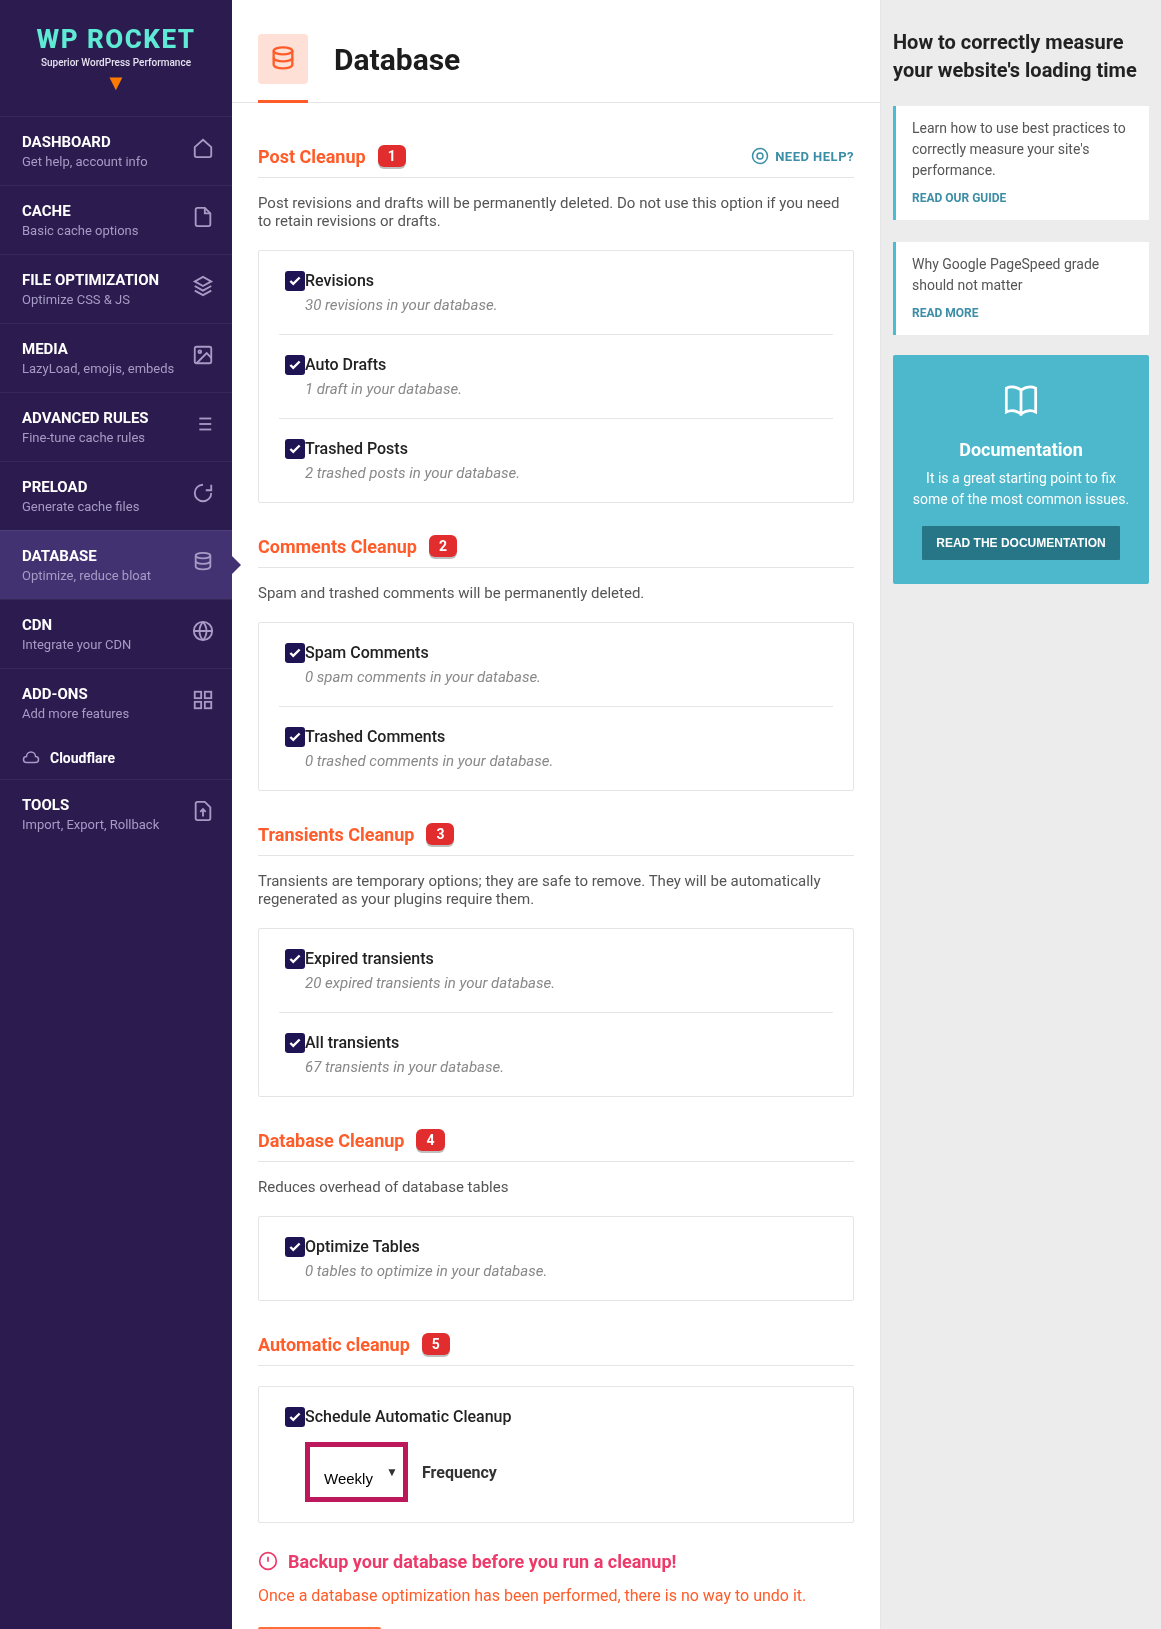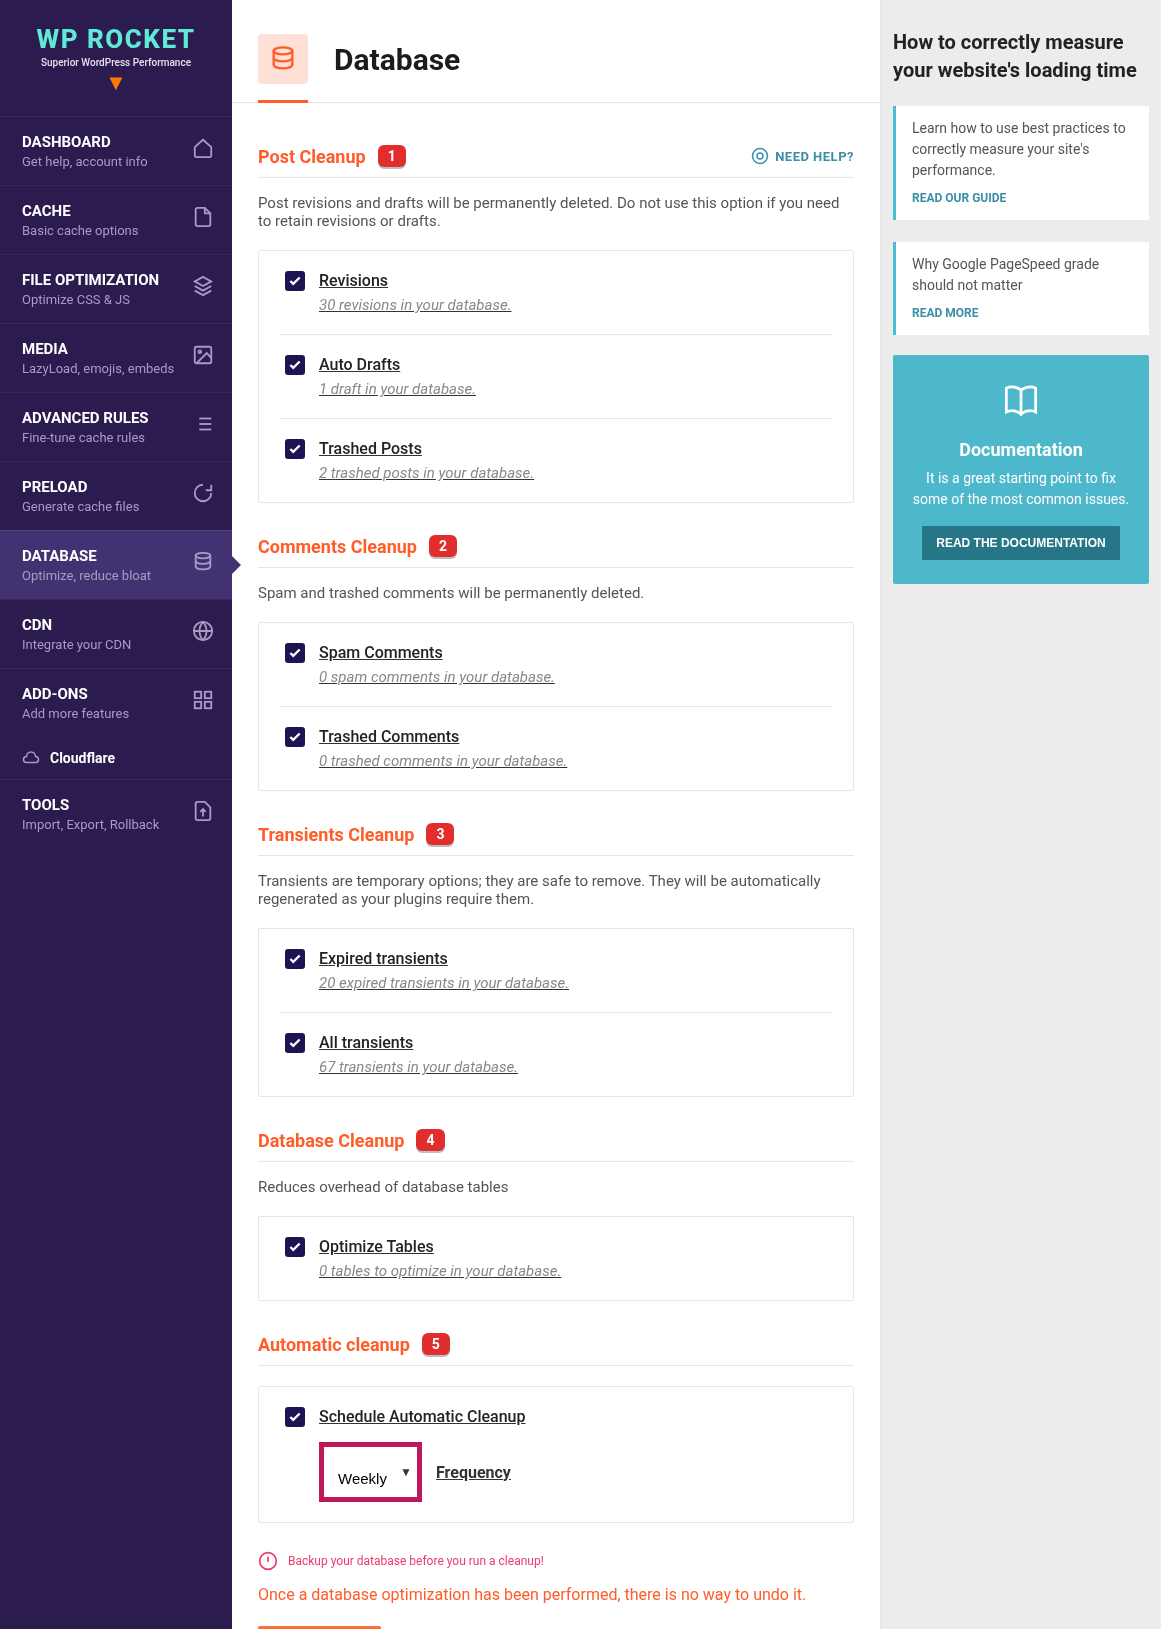--- a/index.html
+++ b/index.html
@@ -169,23 +169,21 @@
 .option-group {
   border: 1px solid #e5e5e5;
   border-radius: 2px;
   margin-top: 20px;
   padding: 0 20px;
 }
 .option-row {
   padding: 20px 6px;
   display: flex;
   align-items: flex-start;
-  gap: 14px;
   border-bottom: 1px solid #e5e5e5;
-  text-decoration: underline;
 }
 .option-row:last-child { border-bottom: none; }
 .checkbox {
   width: 20px;
   height: 20px;
   background: #1f1453;
   border-radius: 3px;
   flex-shrink: 0;
   display:flex;
   align-items:center;
@@ -221,24 +219,25 @@
   position: relative;
   cursor:pointer;
   text-align:center;
 }
 .select-wrap { position:relative; display:inline-block; }
 .select-caret { position:absolute; right:10px; top:50%; transform:translateY(-50%); pointer-events:none; font-size:12px; }
 .freq-label { font-weight: 700; font-size: 16px; }
 .warning-row {
   margin-top: 28px;
   color: #ec3a6b;
-  font-size: 12px;
+  font-size: 18px;
   display:flex;
-  align-items:center;
+  align-items:flex-start;
   gap:10px;
+  font-weight:bold;
 }
 .warning-row svg { width:20px; height:20px; }
 .warning-text2 {
   margin-top: 14px;
   color: #ff5c2a;
   font-size: 16px;
 }
 .optimize-btn {
   margin-top: 22px;
   background: #ff6f3c;

